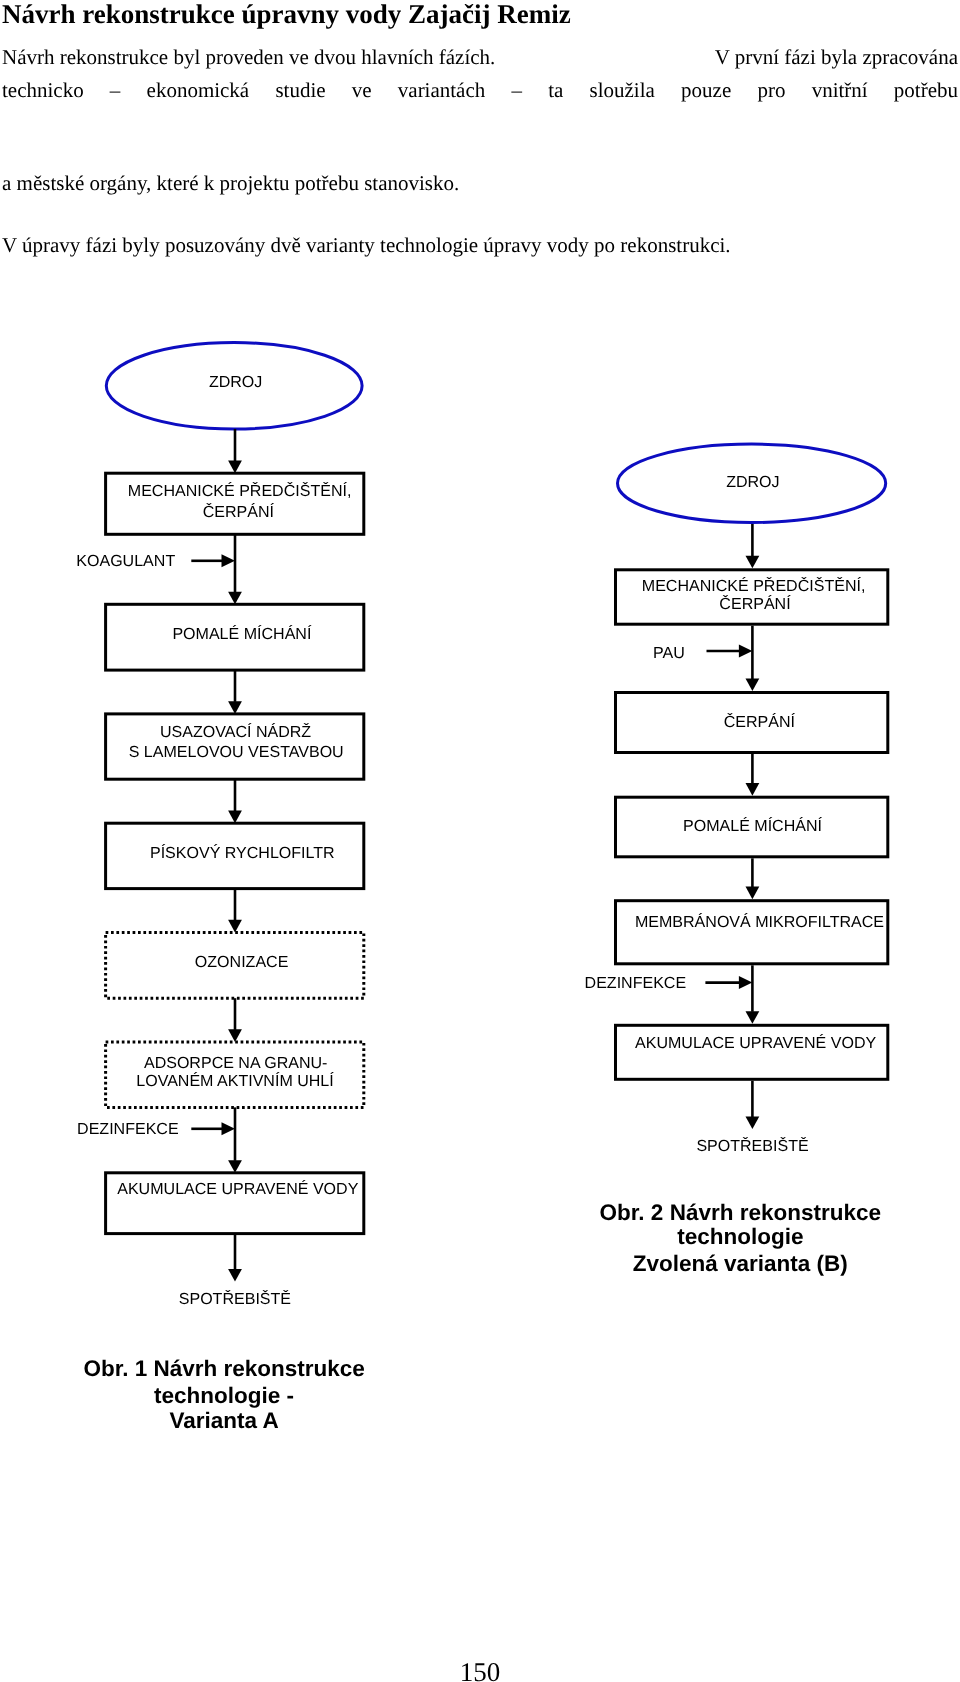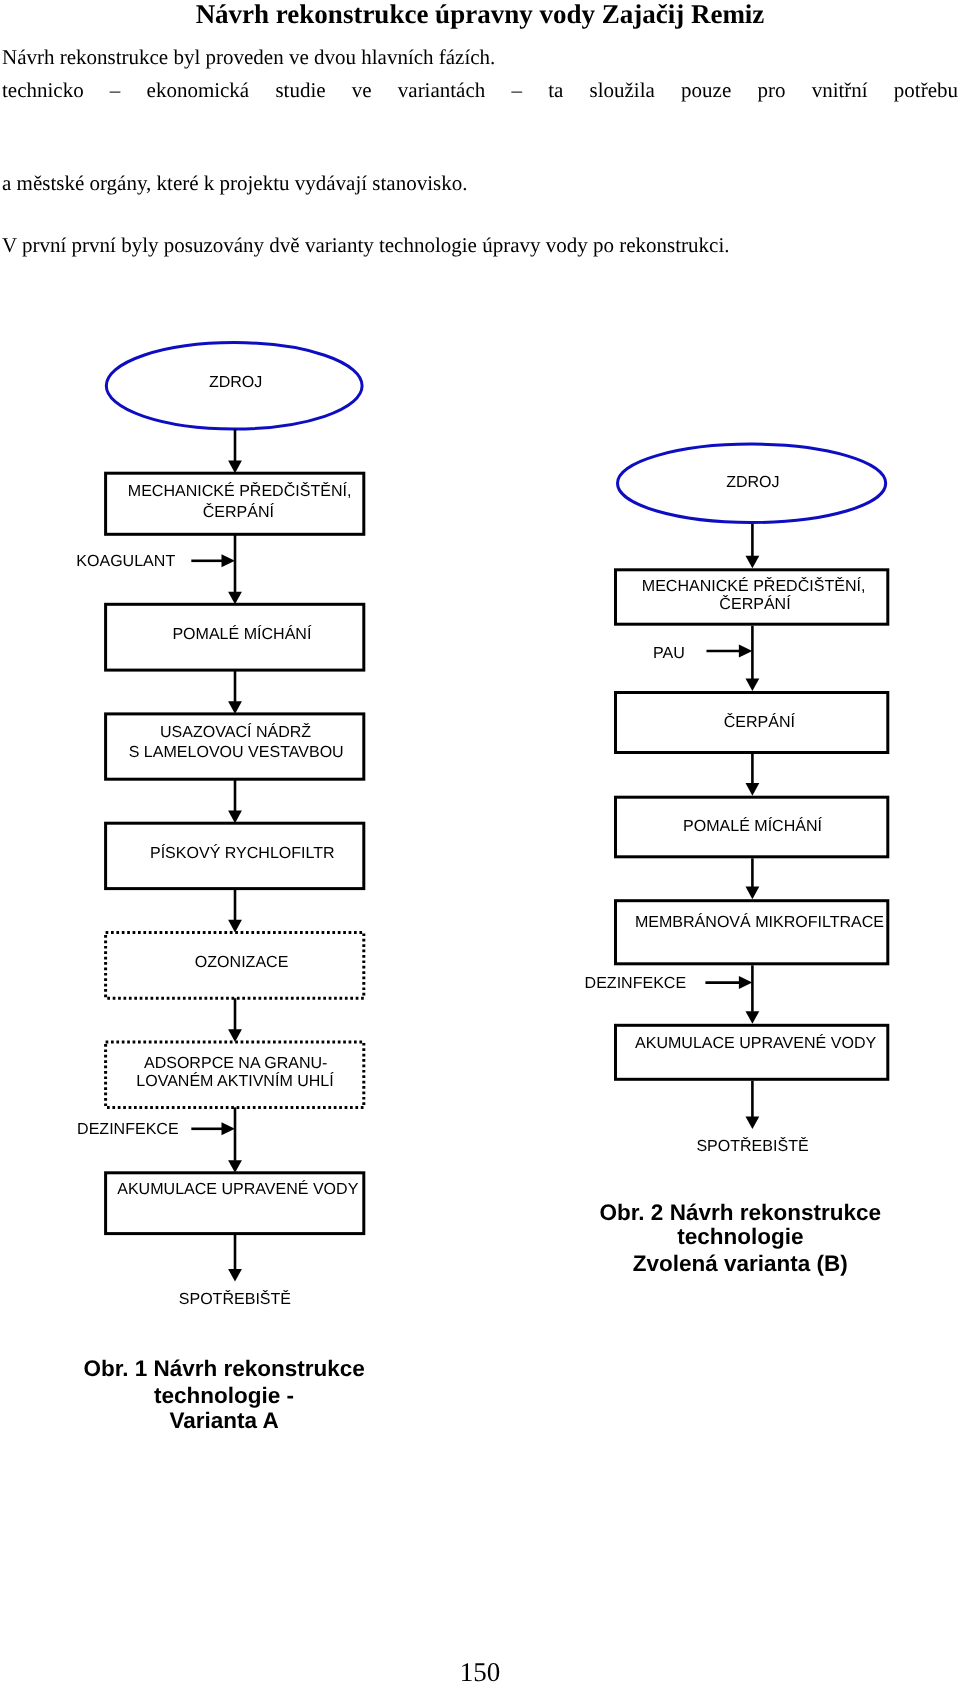--- a/index.html
+++ b/index.html
@@ -4,21 +4,21 @@
 <title>Navrh rekonstrukce upravny vody Zajacij Remiz</title>
 <style>
   html,body{margin:0;padding:0;background:#ffffff;}
   body{width:960px;height:1682px;overflow:hidden;color:#000;
        font-family:"Liberation Serif",serif;
        -webkit-font-smoothing:antialiased;text-rendering:geometricPrecision;}
   .page{position:relative;width:960px;height:1682px;background:#fff;}
 
   
   .heading{position:absolute;left:2px;top:0px;width:956px;
-           font-weight:bold;font-size:27px;line-height:29px;white-space:nowrap;text-align:center;}
+           font-weight:bold;font-size:27px;line-height:29px;white-space:nowrap;}
   .ln{position:absolute;left:2px;width:956px;font-size:21px;line-height:31.3px;
       text-align:justify;text-align-last:justify;align-items:flex-end;}
   .ln.last{text-align-last:left;}
   .ln.split{display:flex;justify-content:space-between;}
   .pageno{position:absolute;left:0;width:960px;text-align:center;font-size:27px;
           line-height:29px;}
 
   
   .fcsvg{position:absolute;left:0;top:0;display:block;}
   .fcbox{fill:#ffffff;stroke:#000000;stroke-width:3;}
@@ -34,25 +34,26 @@
 </style>
 </head>
 <body>
 
 <div class="page">
 
   <div class="heading">Návrh rekonstrukce úpravny vody Zajačij Remiz</div>
 
   <div class="ln split" style="top:42.2px">
       <span>Návrh rekonstrukce byl proveden ve dvou hlavních fázích.</span>
+      <span>V první fázi byla zpracována</span>
     </div>
   <div class="ln" style="top:74.5px">technicko – ekonomická studie ve variantách – ta sloužila pouze pro vnitřní potřebu</div>
-  <div class="ln last" style="top:168.4px">a městské orgány, které k projektu vydávají stanovisko.</div>
+  <div class="ln last" style="top:168.4px">a městské orgány, které k projektu potřebu stanovisko.</div>
 
-  <div class="ln last" style="top:230.0px">V první první byly posuzovány dvě varianty technologie úpravy vody po rekonstrukci.</div>
+  <div class="ln last" style="top:230.0px">V úpravy fázi byly posuzovány dvě varianty technologie úpravy vody po rekonstrukci.</div>
 
   <svg class="fcsvg" width="960" height="1682" viewBox="0 0 960 1682">
     <g>
     <ellipse class="fcell" cx="234.2" cy="385.8" rx="127.9" ry="43.2"></ellipse>
     <text class="t tc" x="235.6" y="387.3">ZDROJ</text>
     <path class="fcline" d="M235.0 428.9 L235.0 461.2"></path>
     <polygon class="fchead" points="228.1,460.6 241.9,460.6 235.0,473.2"></polygon>
     <rect class="fcbox" x="105.6" y="473.2" width="258.2" height="61.1"></rect>
     <text class="t tc" x="239.6" y="496.2">MECHANICKÉ PŘEDČIŠTĚNÍ,</text>
     <text class="t tc" x="238.4" y="516.5">ČERPÁNÍ</text>

